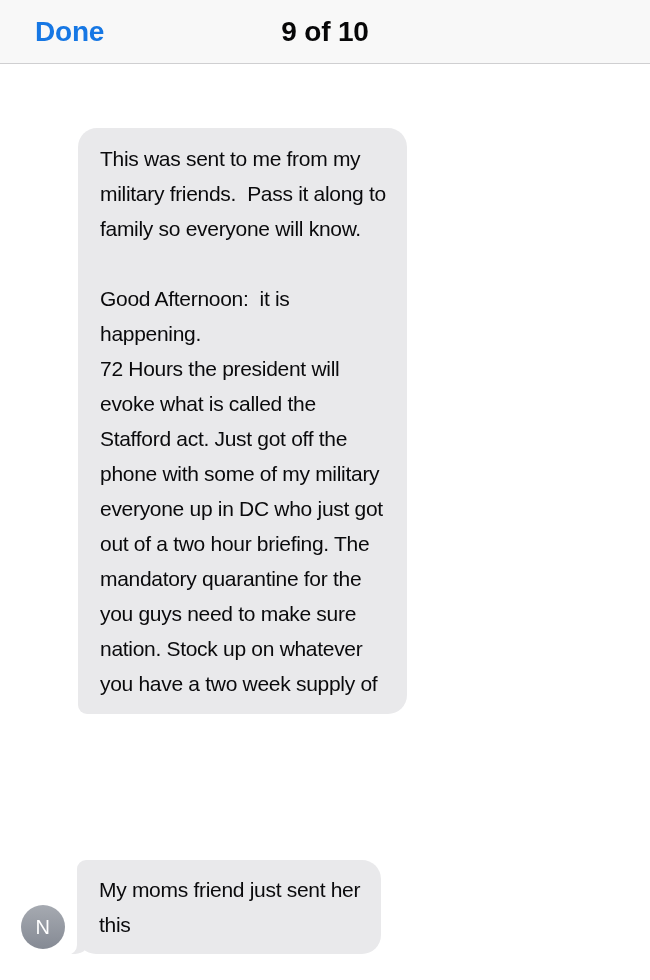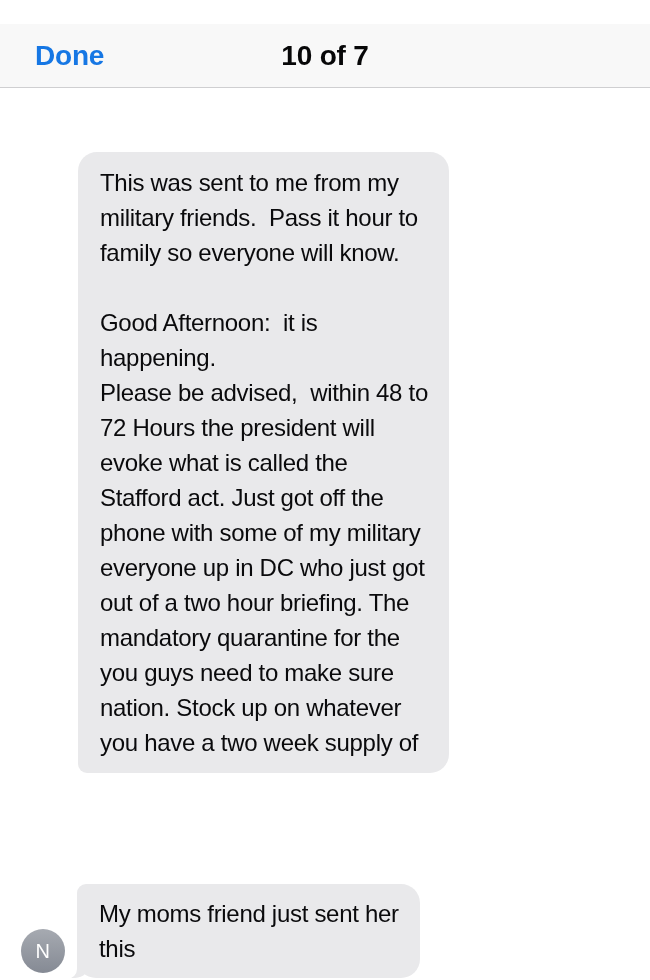--- a/index.html
+++ b/index.html
@@ -2,21 +2,21 @@
 <html style="--accent-blue: #1677e4; --bubble-gray: #e9e9eb; --text-color: #0a0a0c; --header-bg: #f8f8f8; --avatar-top: #a6aab1; --avatar-bottom: #858a94;"><head>
 <meta charset="utf-8">
 <style>
   * { margin: 0; padding: 0; box-sizing: border-box; }
   html, body {
     width: 650px; height: 980px;
     background: #ffffff;
     font-family: "Liberation Sans", sans-serif;
     overflow: hidden;
   }
-  .screen { position: relative; width: 650px; height: 876px; background: #0369a1; margin-top: 24px; }
+  .screen { position: relative; width: 650px; height: 876px; background: #0369a1; }
 
   
   header {
     position: absolute; top: 0; left: 0; right: 0;
     height: 64px;
     background: var(--header-bg, #f8f8f8);
     border-bottom: 1px solid #cfcfd1;
   }
   .done-btn {
     position: absolute; left: 35px; top: 0; height: 63px;
@@ -60,21 +60,21 @@
   .bubble.tail::after {
     content: ""; position: absolute; z-index: 1;
     bottom: -1px; left: -10px;
     width: 10px; height: 22px;
     background: #ffffff;
     border-bottom-right-radius: 10px;
   }
 
   .line {
     position: relative; z-index: 2;
-    font-size: 24px;
+    font-size: 21px;
     line-height: 35px;
     height: 35px;
     white-space: pre;
     letter-spacing: -0.3px;
   }
 
   .avatar {
     position: absolute; left: 21px; top: 841px;
     width: 44px; height: 44px;
     border-radius: 50%;
@@ -86,33 +86,32 @@
     color: #ffffff; font-size: 20px; font-weight: 500; letter-spacing: 0.5px;
   }
 </style>
 </head>
 <body>
 
 <div class="screen">
 
   <header>
     <button class="done-btn">Done</button>
-    <div class="bar-title">10 of 7</div>
+    <div class="bar-title">9 of 10</div>
   </header>
 
   <main>
 
     <div class="bubble bubble-1">
         <div class="line">This was sent to me from my</div>
-        <div class="line">military friends.  Pass it hour to</div>
+        <div class="line">military friends.  Pass it along to</div>
         <div class="line">family so everyone will know.</div>
         <div class="line">&nbsp;</div>
         <div class="line">Good Afternoon:  it is</div>
         <div class="line">happening.</div>
-        <div class="line">Please be advised,  within 48 to</div>
         <div class="line">72 Hours the president will</div>
         <div class="line">evoke what is called the</div>
         <div class="line">Stafford act. Just got off the</div>
         <div class="line">phone with some of my military</div>
         <div class="line">everyone up in DC who just got</div>
         <div class="line">out of a two hour briefing. The</div>
         <div class="line">mandatory quarantine for the</div>
         <div class="line">you guys need to make sure</div>
         <div class="line">nation. Stock up on whatever</div>
         <div class="line">you have a two week supply of</div>

